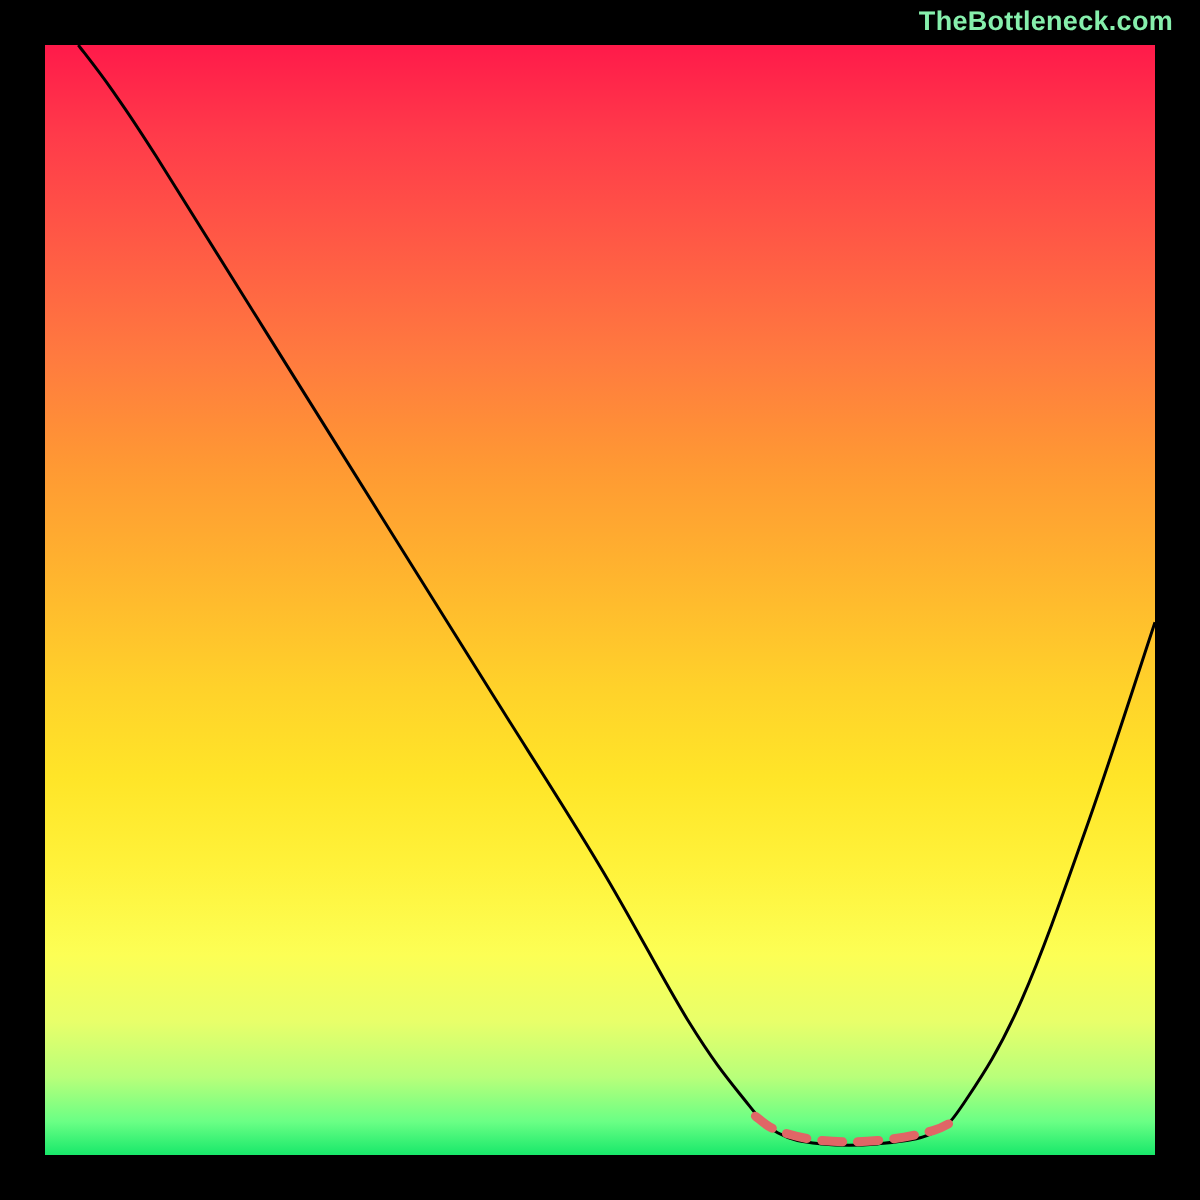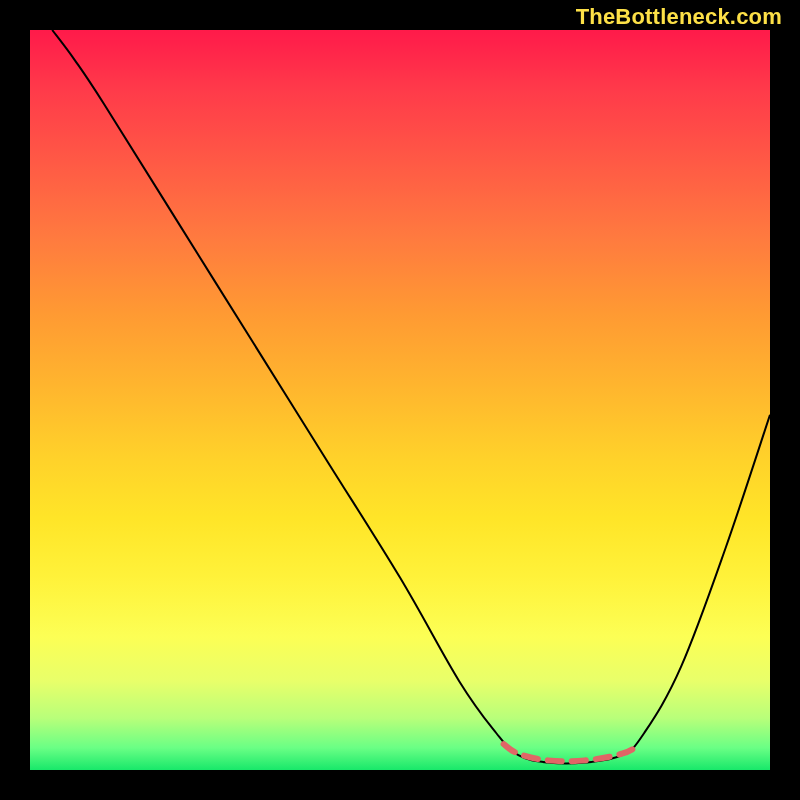--- a/index.html
+++ b/index.html
@@ -8,23 +8,23 @@
     position: relative;
     width: 800px;
     height: 800px;
     background: #000;
   }
   .watermark {
     position: absolute;
     top: 4px;
     right: 18px;
     font-family: Arial, Helvetica, sans-serif;
-    font-size: 22px;
+    font-size: 18px;
     font-weight: 600;
-    color: #fde047;
+    color: #86efac;
     letter-spacing: 0.2px;
   }
   .plot-area {
     position: absolute;
     left: 30px;
     top: 30px;
     width: 740px;
     height: 740px;
     overflow: hidden;
   }

